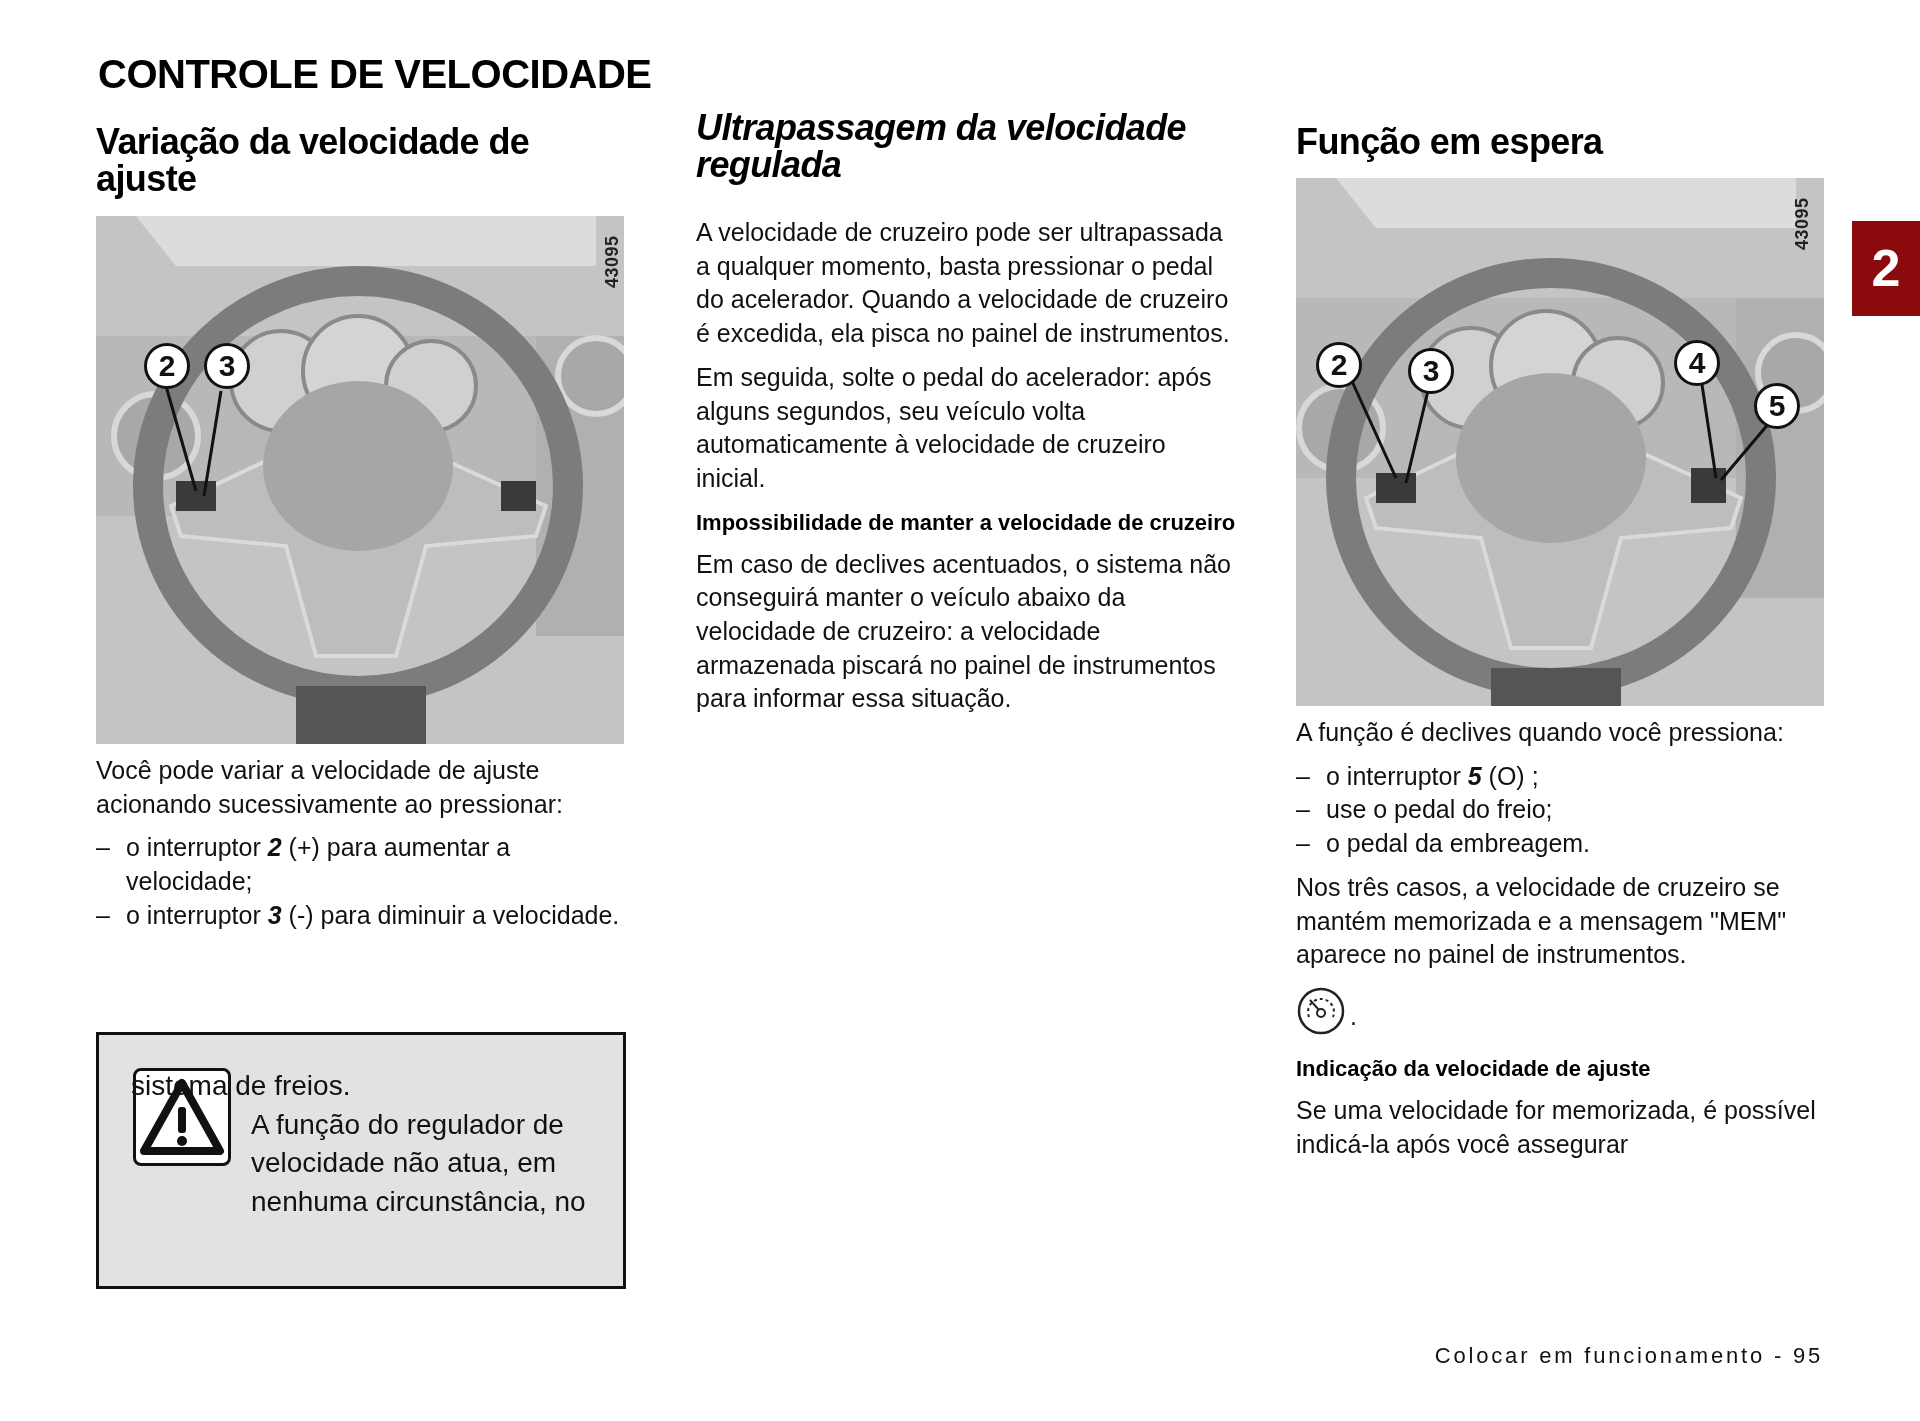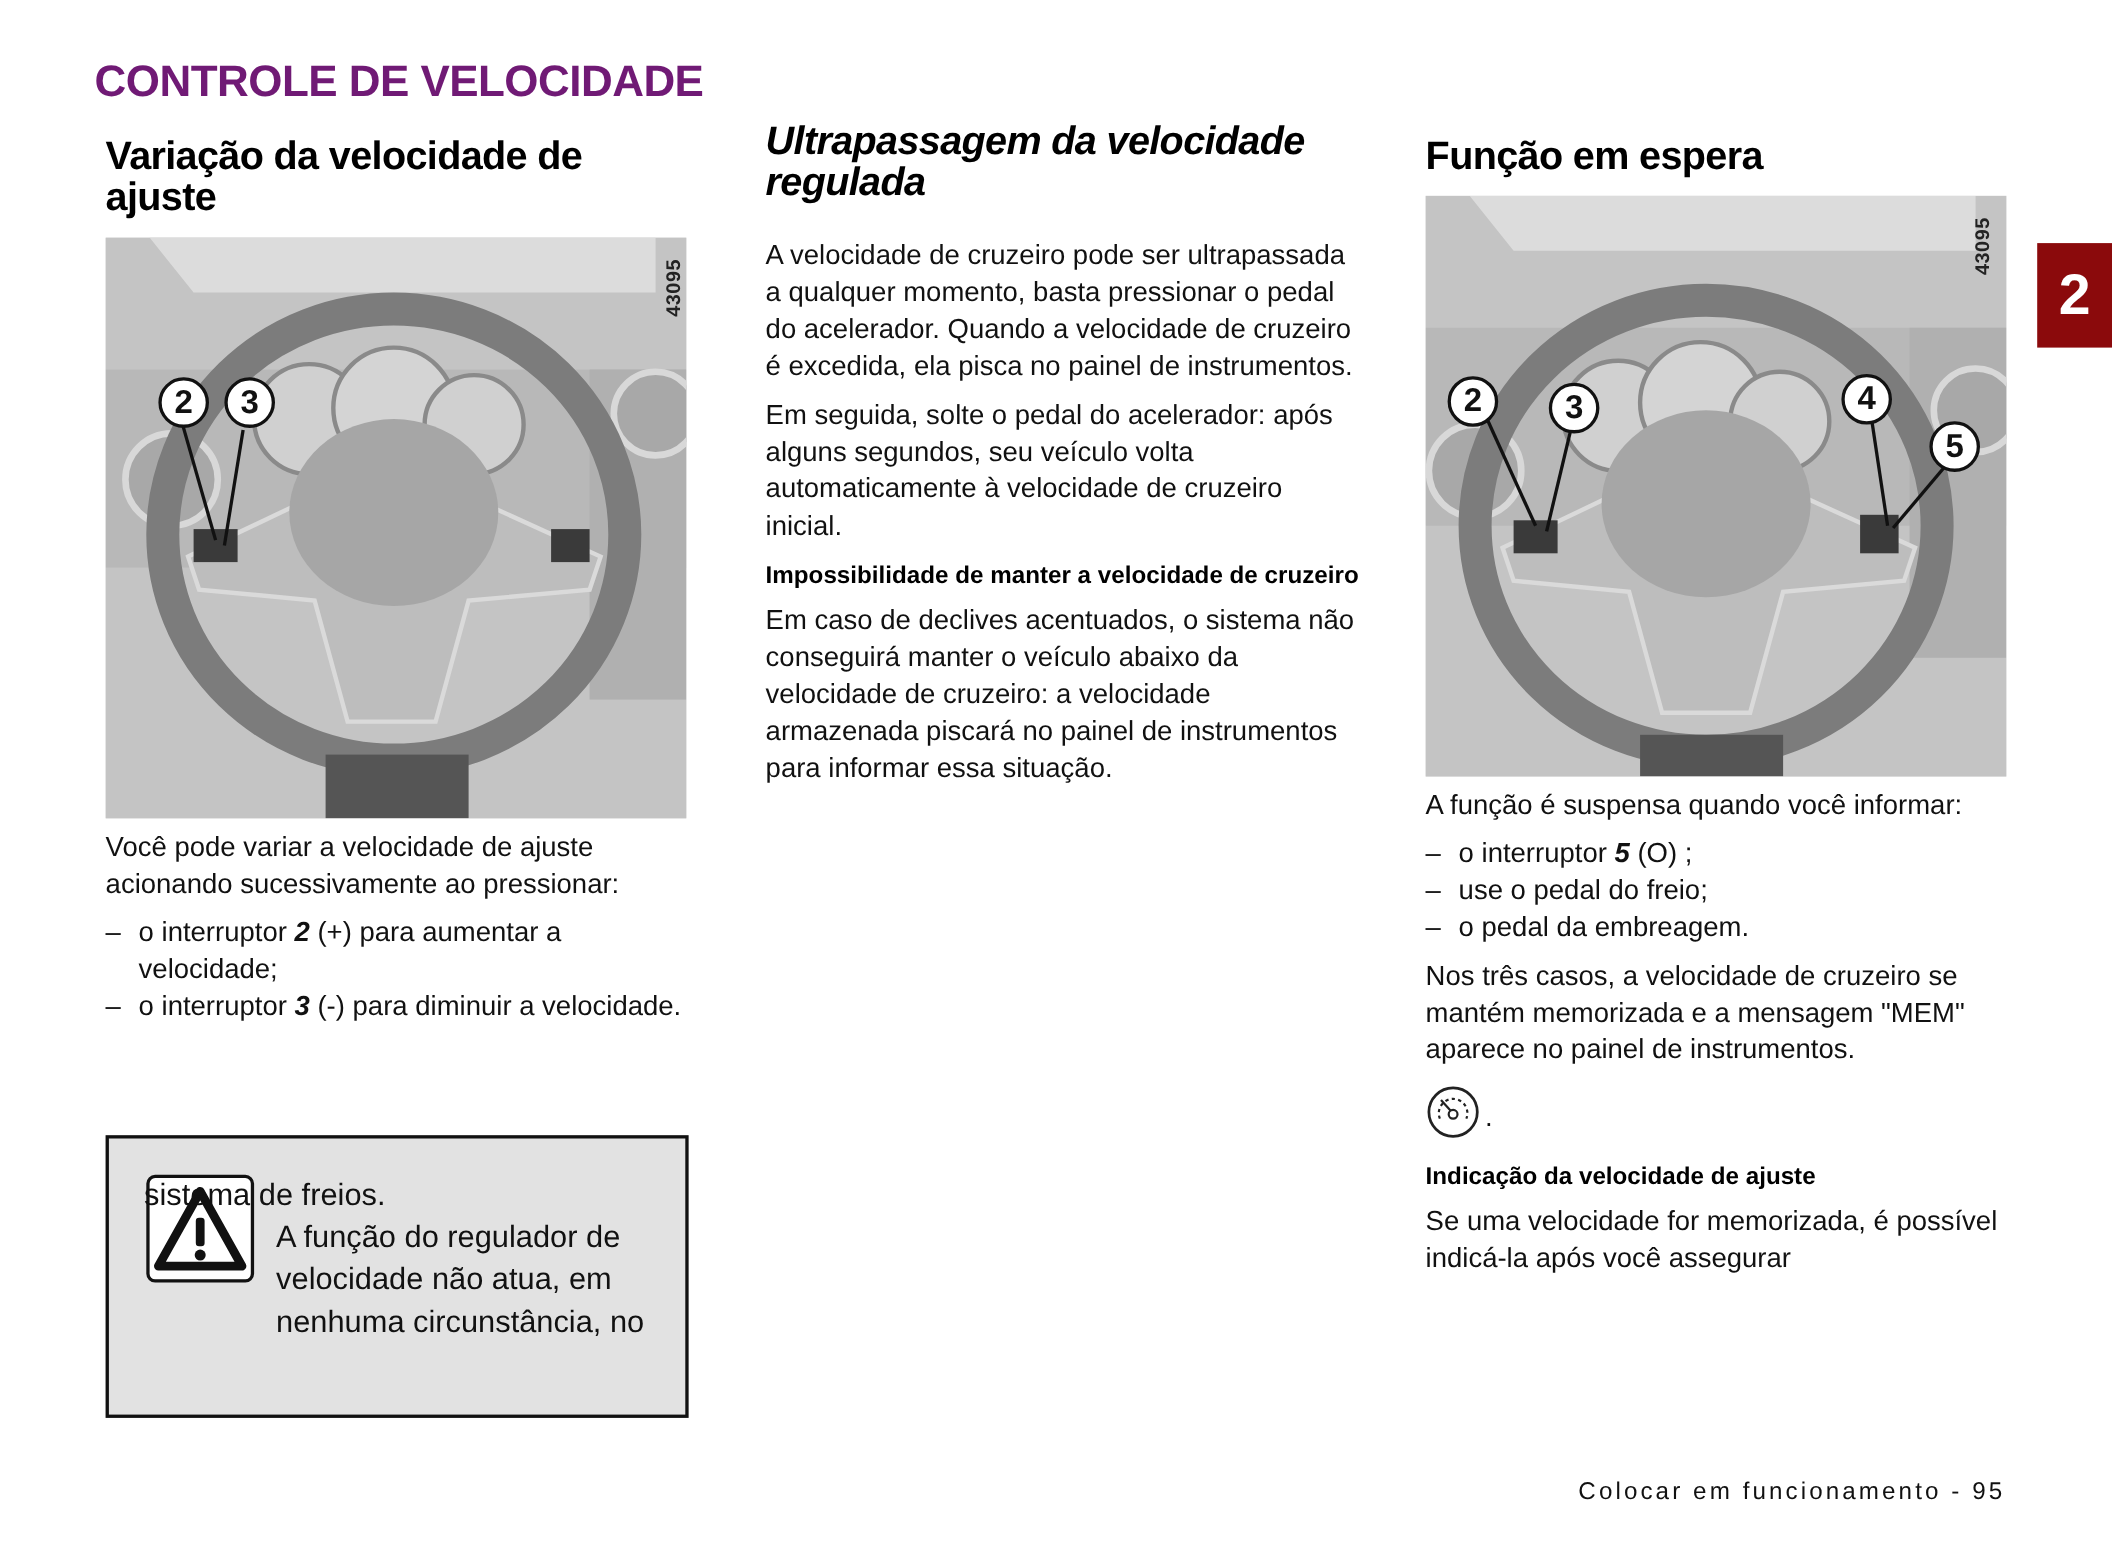--- a/index.html
+++ b/index.html
@@ -1,19 +1,19 @@
 <!DOCTYPE html>
 <html><head>
 <meta charset="utf-8">
 <style>
   html, body { margin:0; padding:0; background:#fff; }
   body { width:1920px; height:1421px; position:relative; overflow:hidden;
          font-family:"Liberation Sans", sans-serif; color:#111; }
   .abs { position:absolute; }
-  .title { left:86px; top:52px; font-size:40px; font-weight:bold; letter-spacing:-0.5px; color:#701a75; }
+  .title { left:98px; top:52px; font-size:40px; font-weight:bold; letter-spacing:-0.5px; color:#000000; }
   .h2 { font-size:36px; font-weight:bold; line-height:37px; letter-spacing:-0.6px; color:#000; }
   .h3 { font-size:22px; font-weight:bold; line-height:34px; color:#000; }
   .p { font-size:25px; line-height:33.7px; margin:0; color:#111; }
   .col { position:absolute; width:540px; }
   .gap { height:10px; }
   .bullet { display:flex; }
   .bullet .dash { width:30px; flex:none; }
   .num { font-weight:bold; font-style:italic; }
   .figure { position:absolute; background:#c8c8c8; overflow:hidden; }
   .figcode { position:absolute; font-size:18px; font-weight:bold; transform:rotate(-90deg); transform-origin:left top; color:#222; letter-spacing:0.5px; }
@@ -124,21 +124,21 @@
     <line x1="490" y1="225" x2="425" y2="302" stroke="#111" stroke-width="3"></line>
   </svg>
   <div class="callout" style="left:20px; top:164px;">2</div>
   <div class="callout" style="left:112px; top:170px;">3</div>
   <div class="callout" style="left:378px; top:162px;">4</div>
   <div class="callout" style="left:458px; top:205px;">5</div>
   <div class="figcode" style="left:496px; top:72px;">43095</div>
 </div>
 
 <div class="col" style="left:1296px; top:716px; width:540px;">
-  <p class="p">A função é suspensa quando você informar:</p>
+  <p class="p">A função é declives quando você pressiona:</p>
   <div class="gap"></div>
   <div class="p bullet">
     <span class="dash">–</span>
     <span><span>o interruptor </span><span class="num">5</span><span> (O) ;</span></span>
   </div>
   <div class="p bullet">
     <span class="dash">–</span>
     <span>use o pedal do freio;</span>
   </div>
   <div class="p bullet">

